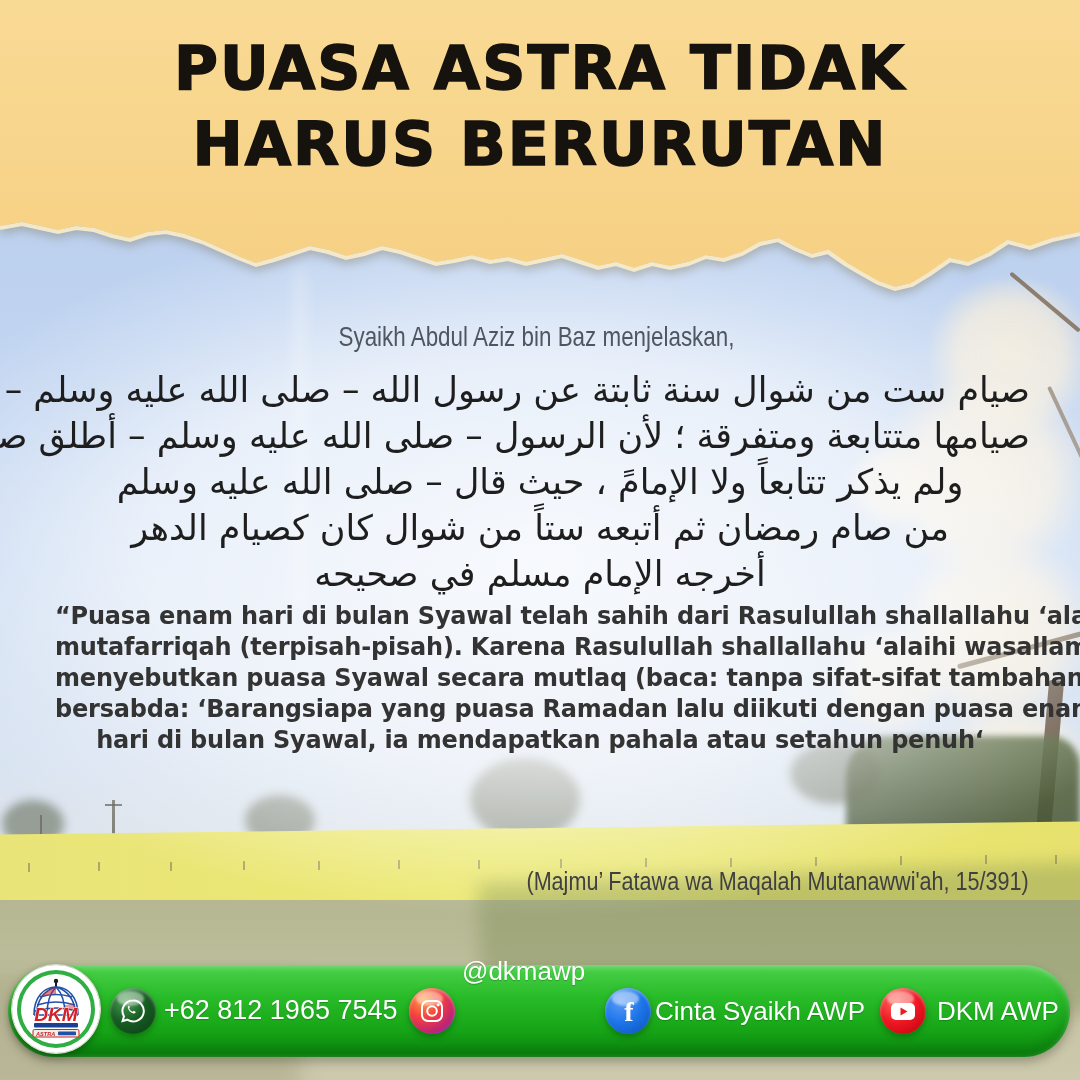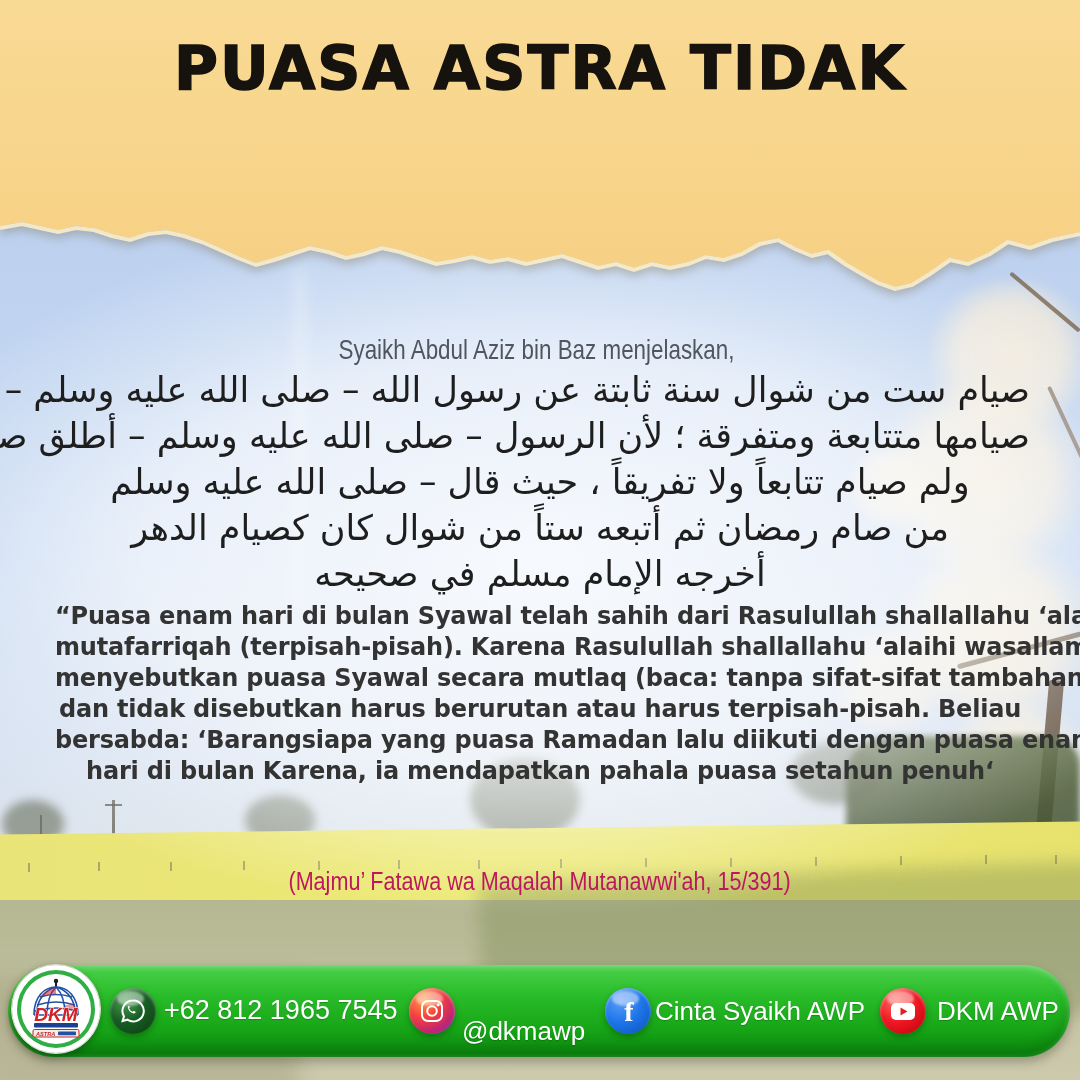--- a/index.html
+++ b/index.html
@@ -28,30 +28,30 @@
   .haze{left:-40px;top:235px;width:1160px;height:742px;
         background:radial-gradient(ellipse 62% 50% at 50% 44%,rgba(255,255,255,.85) 0%,rgba(255,255,255,.62) 55%,rgba(255,255,255,.25) 78%,rgba(255,255,255,0) 96%);}
 
   
   .tear-svg{left:0;top:0;filter:drop-shadow(0 5px 4px rgba(110,90,50,.30));}
   .title{left:0;top:30px;width:1080px;text-align:center;color:#16120e;
          font-weight:900;font-size:60px;line-height:76px;letter-spacing:2px;
          -webkit-text-stroke:1.5px #16120e;font-family:"DejaVu Sans","Liberation Sans",sans-serif;}
 
   
-  .intro{left:0;top:334px;width:1072px;text-align:center;color:#4f565f;font-size:28px;}
+  .intro{left:0;top:321px;width:1072px;text-align:center;color:#4f565f;font-size:28px;}
   .intro span{display:inline-block;transform:scaleX(.80);}
   .arabic{left:50px;top:367px;width:980px;direction:rtl;text-align:center;color:#1e1e1e;
           font-family:"DejaVu Sans",sans-serif;font-size:35px;line-height:46px;}
   .arabic div{white-space:nowrap;}
   .quote{left:55px;top:601px;width:970px;text-align:center;color:#333;
          font-family:"DejaVu Sans",sans-serif;font-size:24px;line-height:31px;
          font-weight:600;letter-spacing:-0.2px;}
   .quote div{white-space:nowrap;}
-  .citation{left:0;top:866px;width:1080px;text-align:center;color:#be185d;font-size:26px;}
+  .citation{left:0;top:866px;width:1080px;text-align:right;color:#404040;font-size:26px;}
   .citation span{display:inline-block;transform:scaleX(.83);}
 
   
   .bar{left:8px;top:965px;width:1062px;height:92px;border-radius:46px;
        background:linear-gradient(180deg,#4bd14b 0%,#28bb28 35%,#17a517 70%,#0c8c0f 100%);
        box-shadow:0 5px 10px rgba(60,60,40,.35), inset 0 2px 6px rgba(255,255,255,.35), inset 0 -10px 14px rgba(0,70,0,.30);}
   .logo-circle{left:11px;top:964px;width:88px;height:88px;border-radius:50%;background:#fff;
        border:1px solid #d7d7cd;box-shadow:inset 0 0 0 5px #fff, inset 0 0 0 9px #2fae44, 0 3px 7px rgba(0,0,0,.28);}
   .logo-circle svg{position:absolute;left:12px;top:10px;}
   .sphere{position:absolute;width:46px;height:46px;border-radius:50%;
@@ -134,41 +134,41 @@
     <path fill="none" stroke="#fbeecb" stroke-width="4" opacity=".9" transform="translate(0,2)" d="M1080,232 L1052,238 1030,246 1008,240 990,252 968,262 950,258 930,272 912,283 895,287 878,281 862,272
       845,262 828,250 812,254 795,247 778,238 760,242 742,252 724,258 706,255 688,262 670,266
       652,262 634,268 616,262 598,266 580,260 562,254 544,258 526,262 508,257 490,260 472,255
       454,259 436,262 418,256 400,250 382,246 364,252 346,256 328,250 310,246 292,252 274,258
       256,263 238,256 220,248 202,240 184,234 166,230 148,232 130,238 112,234 94,228 76,226
       58,230 40,226 22,222 0,226"></path>
   </svg>
 
   <div class="abs title">
     <div>PUASA ASTRA TIDAK</div>
+    <div>HARUS BERURUTAN</div>
   </div>
 
   <div class="abs intro">
     <span>Syaikh Abdul Aziz bin Baz menjelaskan,</span>
   </div>
 
   <div class="abs arabic">
     <div>صيام ست من شوال سنة ثابتة عن رسول الله – صلى الله عليه وسلم – ويجوز</div>
     <div>صيامها متتابعة ومتفرقة ؛ لأن الرسول – صلى الله عليه وسلم – أطلق صيامها</div>
-    <div>ولم صيام تتابعاً ولا تفريقاً ، حيث قال – صلى الله عليه وسلم</div>
+    <div>ولم يذكر تتابعاً ولا الإمامً ، حيث قال – صلى الله عليه وسلم</div>
     <div>من صام رمضان ثم أتبعه ستاً من شوال كان كصيام الدهر</div>
     <div>أخرجه الإمام مسلم في صحيحه</div>
   </div>
 
   <div class="abs quote">
     <div>“Puasa enam hari di bulan Syawal telah sahih dari Rasulullah shallallahu ‘alaihi</div>
     <div>mutafarriqah (terpisah-pisah). Karena Rasulullah shallallahu ‘alaihi wasallam</div>
     <div>menyebutkan puasa Syawal secara mutlaq (baca: tanpa sifat-sifat tambahan)</div>
-    <div>dan tidak disebutkan harus berurutan atau harus terpisah-pisah. Beliau</div>
     <div>bersabda: ‘Barangsiapa yang puasa Ramadan lalu diikuti dengan puasa enam</div>
-    <div>hari di bulan Karena, ia mendapatkan pahala puasa setahun penuh‘</div>
+    <div>hari di bulan Syawal, ia mendapatkan pahala atau setahun penuh‘</div>
   </div>
 
   <div class="abs citation">
     <span>(Majmu’ Fatawa wa Maqalah Mutanawwi'ah, 15/391)</span>
   </div>
 
   <div class="abs bar"></div>
 
   <div class="abs logo-circle">
     <svg width="64" height="64" viewBox="0 0 64 64">
@@ -205,21 +205,21 @@
   <div class="bar-label" style="left:164px;top:995px;font-size:27px;">+62 812 1965 7545</div>
 
   <div class="sphere ig abs" style="left:409px;top:988px;">
     <div class="shine"></div>
     <svg width="32" height="32" viewBox="0 0 32 32">
       <rect x="6" y="6" width="20" height="20" rx="6" fill="none" stroke="#fff" stroke-width="2"></rect>
       <circle cx="16" cy="16" r="4.8" fill="none" stroke="#fff" stroke-width="2"></circle>
       <circle cx="22.2" cy="9.8" r="1.6" fill="#fff"></circle>
     </svg>
   </div>
-  <div class="bar-label" style="left:462px;top:1016px;text-align:center;">@dkmawp</div>
+  <div class="bar-label" style="left:462px;top:956px;text-align:center;">@dkmawp</div>
 
   <div class="sphere fb abs" style="left:605px;top:988px;">
     <div class="shine"></div>
     <svg width="32" height="32" viewBox="0 0 32 32">
       <text x="17" y="26" text-anchor="middle" font-family="Liberation Serif,serif" font-size="28" font-weight="bold" fill="#fff">f</text>
     </svg>
   </div>
   <div class="bar-label" style="left:655px;top:996px;">Cinta Syaikh AWP</div>
 
   <div class="sphere yt abs" style="left:880px;top:988px;">

